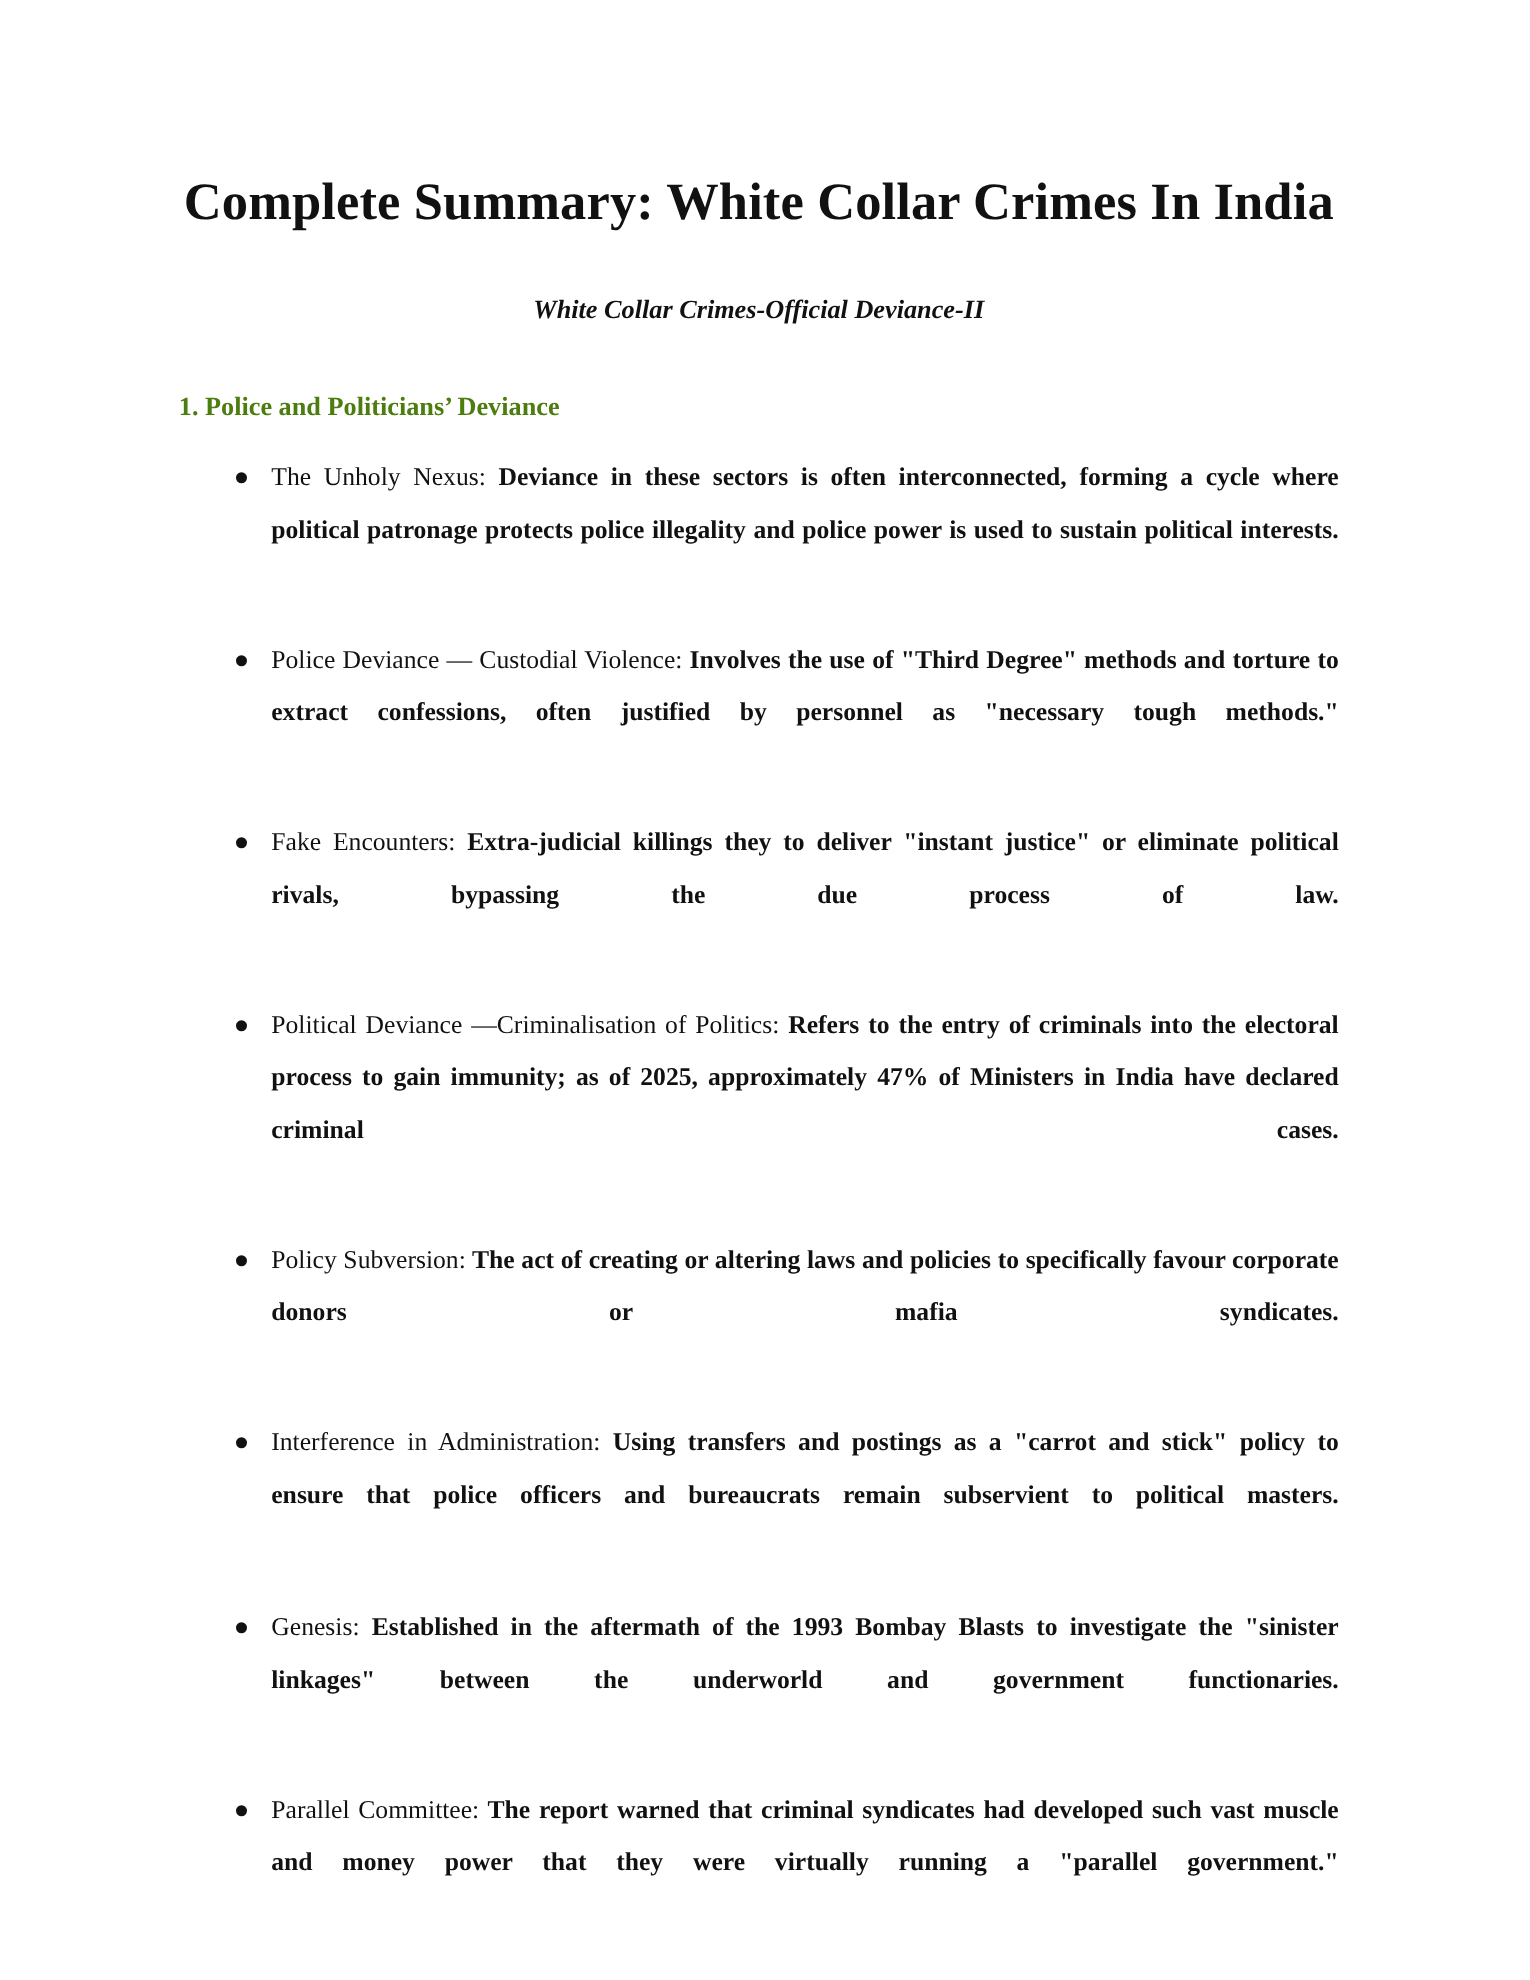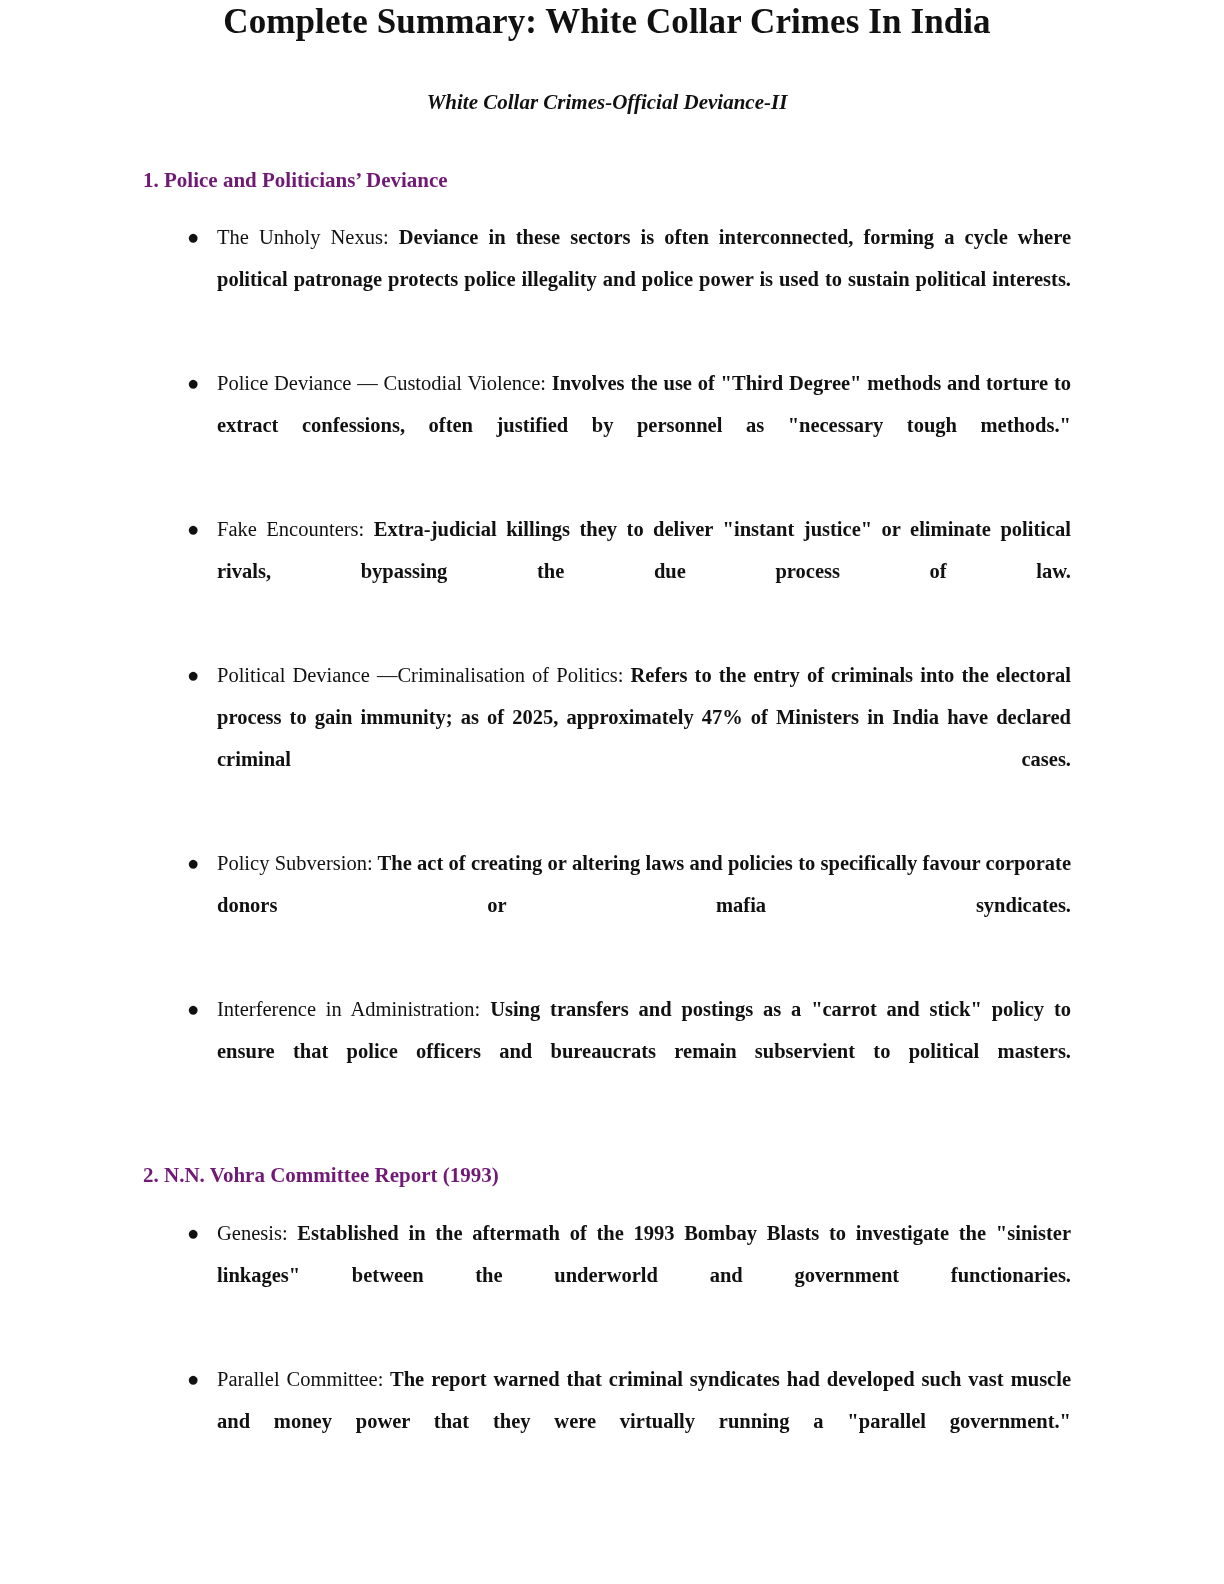--- a/index.html
+++ b/index.html
@@ -28,21 +28,22 @@
   .content {
     position: absolute;
     left: 143px;
     top: 0;
     width: 928px;   
   }
 
   
   .doc-title {
     margin: 0;
-    font-size: 35px;
+    padding-top: 136px;
+    font-size: 42px;
     font-weight: bold;
     line-height: 1.28;
     text-align: center;
     letter-spacing: 0.1px;
     color: #111111;
   }
 
   
   .doc-subtitle {
     margin: 2px;
@@ -55,21 +56,21 @@
     color: #111111;
   }
 
   
   .section-heading {
     margin: 0;
     font-size: 21px;
     font-weight: bold;
     line-height: 1.35;
     text-align: left;
-    color: #701a75;
+    color: #4d7c0f;
   }
   .section-heading.first { padding-top: 48px; }
   .section-heading.later { padding-top: 47px; }
 
   
   .bullet-list {
     list-style: none;
     margin: 0;
     padding: 0;
   }
@@ -143,21 +144,20 @@
       <li class="bullet-item">
         <span class="bullet-marker">●</span>
         <span class="lead">Policy Subversion:</span><span class="body-text"> The act of creating or altering laws and policies to specifically favour corporate donors or mafia syndicates.</span>
       </li>
       <li class="bullet-item">
         <span class="bullet-marker">●</span>
         <span class="lead">Interference in Administration:</span><span class="body-text"> Using transfers and postings as a "carrot and stick" policy to ensure that police officers and bureaucrats remain subservient to political masters.</span>
       </li>
     </ul>
 
-    <h2 class="section-heading later">2. N.N. Vohra Committee Report (1993)</h2>
 
     <ul class="bullet-list">
       <li class="bullet-item">
         <span class="bullet-marker">●</span>
         <span class="lead">Genesis:</span><span class="body-text"> Established in the aftermath of the 1993 Bombay Blasts to investigate the "sinister linkages" between the underworld and government functionaries.</span>
       </li>
       <li class="bullet-item">
         <span class="bullet-marker">●</span>
         <span class="lead">Parallel Committee:</span><span class="body-text"> The report warned that criminal syndicates had developed such vast muscle and money power that they were virtually running a "parallel government."</span>
       </li>

